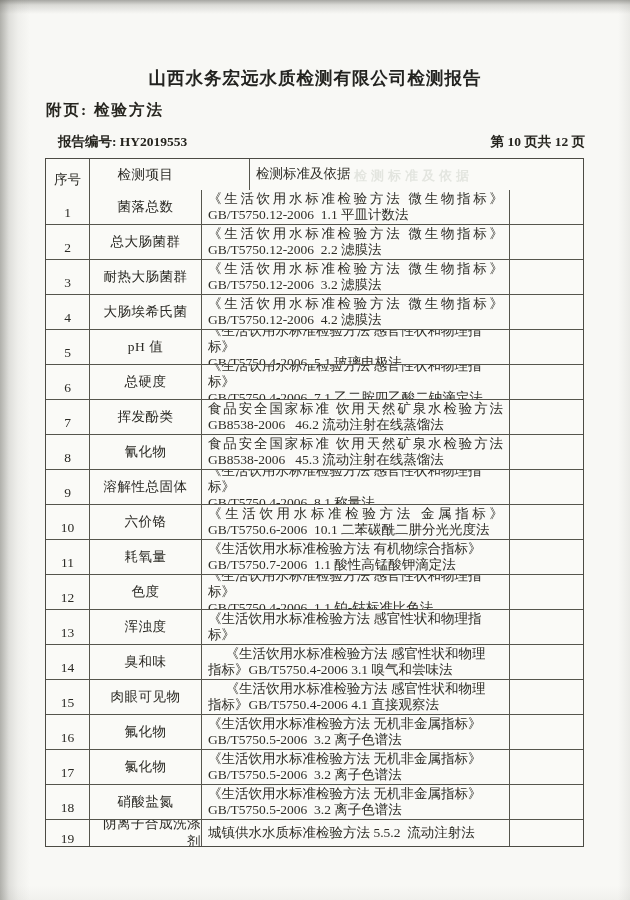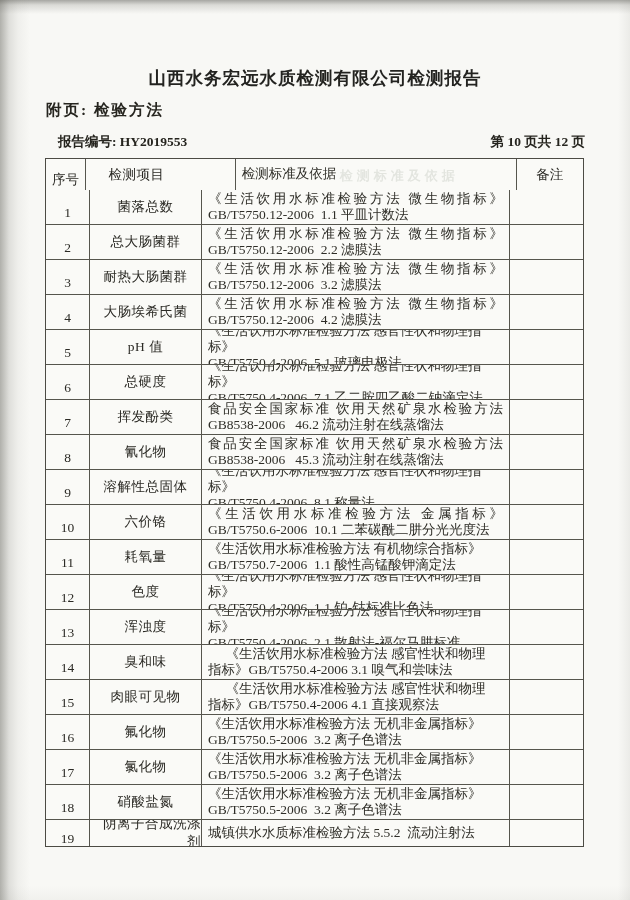--- a/index.html
+++ b/index.html
@@ -68,21 +68,20 @@
   </div>
 
   <div class="tbl">
     <div class="tr hdr">
       <div class="td c-num">序号</div>
       <div class="td c-item">检测项目</div>
       <div class="td c-std">
         <div class="std1" style="text-align:left">检测标准及依据</div>
         <div class="ghost">检测标准及依据</div>
       </div>
-      <div class="td c-note">备注</div>
     </div>
     <div id="tbody">
     <div class="tr wide">
       <div class="td c-num">1</div>
       <div class="td c-item">菌落总数</div>
       <div class="td c-std">
         <div class="std1">《生活饮用水标准检验方法 微生物指标》</div>
         <div class="std2">GB/T5750.12-2006  1.1 平皿计数法</div>
       </div>
       <div class="td c-note"></div>
@@ -196,21 +195,20 @@
         <div class="std2">GB/T5750.4-2006  1.1 铂-钴标准比色法</div>
       </div>
       <div class="td c-note"></div>
     </div>
 
     <div class="tr">
       <div class="td c-num">13</div>
       <div class="td c-item">浑浊度</div>
       <div class="td c-std">
         <div class="std1">《生活饮用水标准检验方法 感官性状和物理指标》</div>
-        <div class="std2">GB/T5750.4-2006  2.1 散射法-福尔马肼标准</div>
       </div>
       <div class="td c-note"></div>
     </div>
 
     <div class="tr center1">
       <div class="td c-num">14</div>
       <div class="td c-item">臭和味</div>
       <div class="td c-std">
         <div class="std1">《生活饮用水标准检验方法 感官性状和物理</div>
         <div class="std2">指标》GB/T5750.4-2006 3.1 嗅气和尝味法</div>

